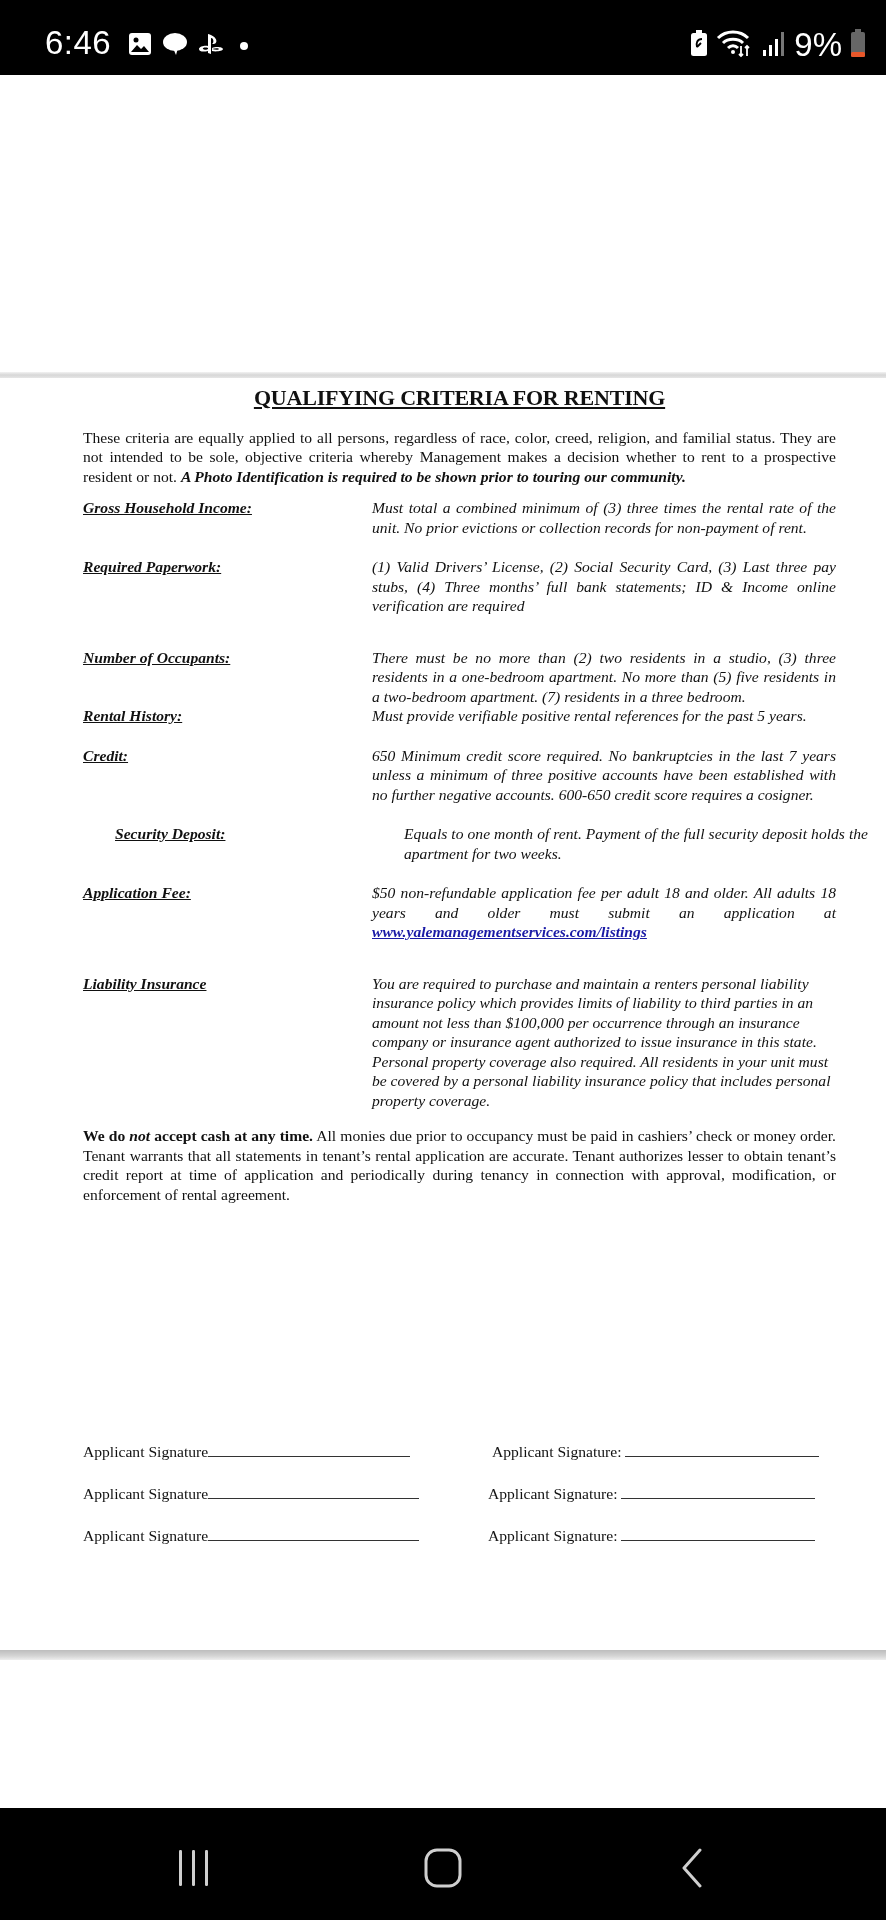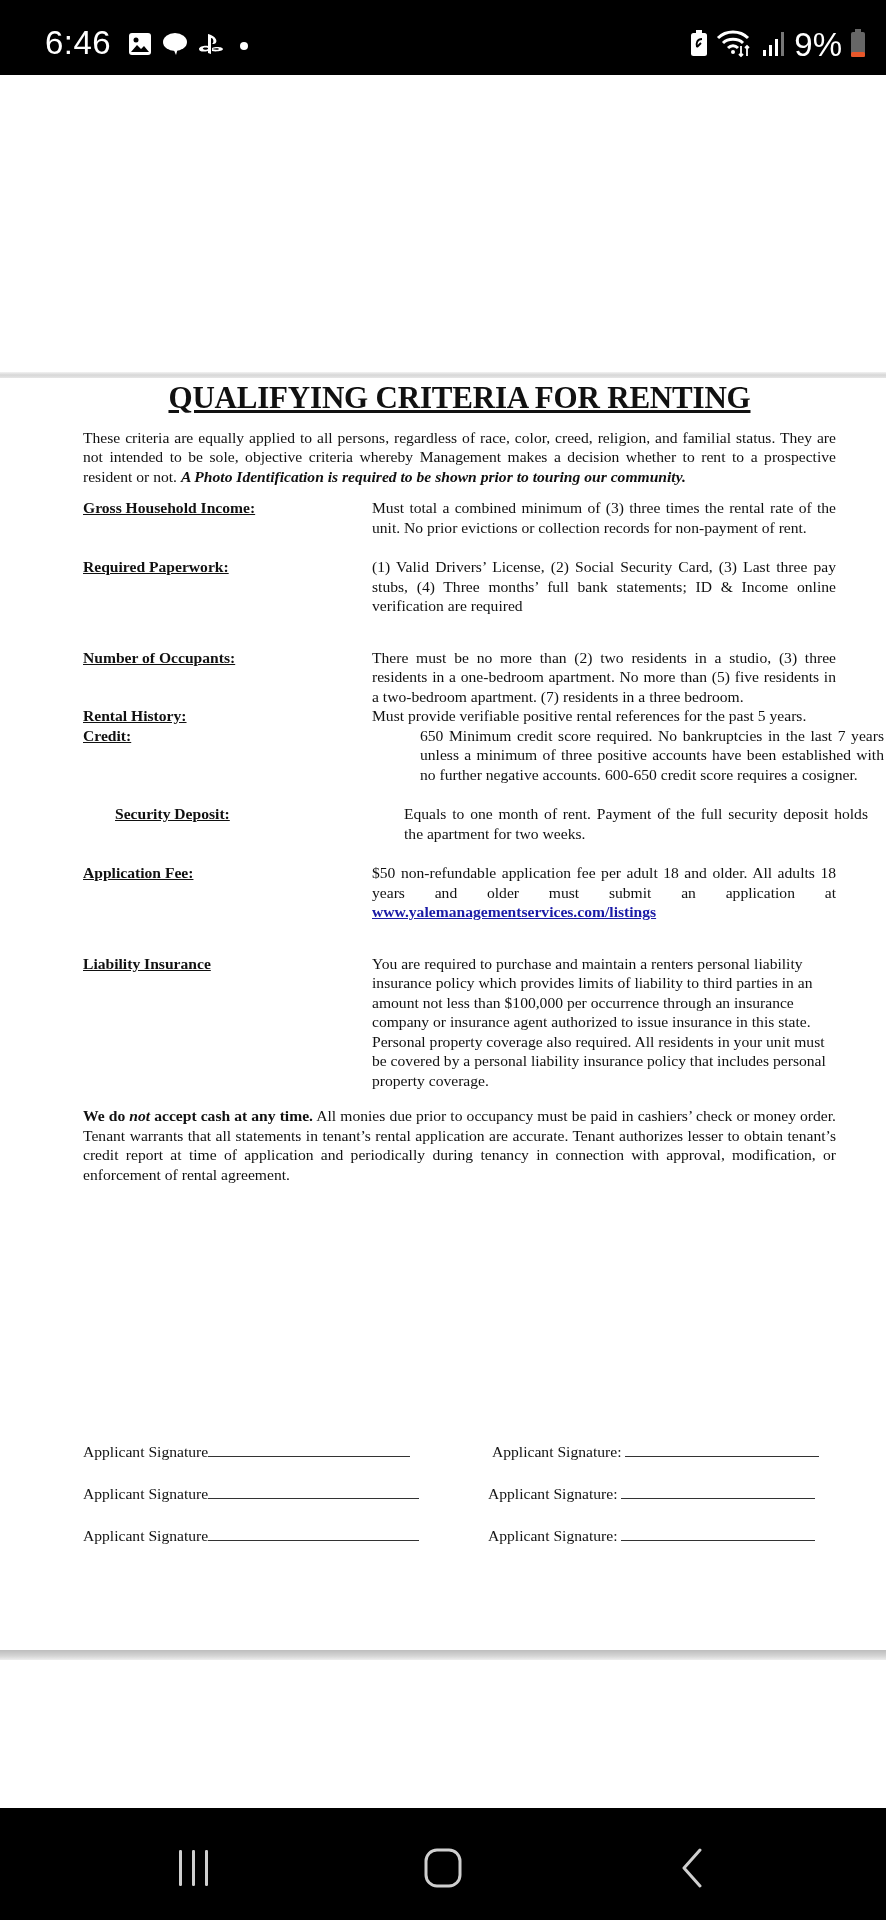--- a/index.html
+++ b/index.html
@@ -16,26 +16,26 @@
   .icon { display: inline-block; }
 
   
   .viewer { position: absolute; left: 0; top: 75px; width: 886px; height: 1733px; background: #ffffff; }
   .page-top-sep { position: absolute; left: 0; top: 297px; width: 886px; height: 6px;
     background: linear-gradient(#f2f2f2, #d7d7d7 50%, #e6e6e6); }
   .page-bottom-sep { position: absolute; left: 0; top: 1575px; width: 886px; height: 10px;
     background: linear-gradient(#bdbdbd, #d5d5d5 60%, #eeeeee); }
 
   .doc { position: absolute; left: 83px; top: 388px; width: 753px; font-size: 15.6px; line-height: 19.5px; }
-  .doc-title { text-align: center; font-size: 31px; font-weight: bold; text-decoration: underline;
+  .doc-title { text-align: center; font-size: 22px; font-weight: bold; text-decoration: underline;
     letter-spacing: -0.2px; margin-bottom: 20px; }
   .intro { text-align: justify; margin-bottom: 12px; }
   .intro b i { font-weight: bold; }
 
-  .crit-row { display: flex; }
+  .crit-row { display: flex; font-style: italic; }
   .crit-label { width: 289px; flex: none; font-weight: bold; text-decoration: underline; }
   .crit-text { width: 464px; flex: none; text-align: justify; }
   .crit-text.ragged { text-align: left; }
   .link { color: #1a1aa6; text-decoration: underline; font-weight: bold; }
 
   .notice { text-align: justify; margin-top: 16px; }
   .notice b { font-weight: bold; }
 
   .sig-row { position: absolute; left: 0; width: 753px; font-size: 15.6px; }
   .sig { position: absolute; white-space: nowrap; }
@@ -132,21 +132,21 @@
     <div class="crit-text">(1) Valid Drivers’ License, (2) Social Security Card, (3) Last three pay stubs, (4) Three months’ full bank statements; ID &amp; Income online verification are required</div>
   </div>
   <div class="crit-row" style="margin-top:32px;">
     <div class="crit-label">Number of Occupants:</div>
     <div class="crit-text">There must be no more than (2) two residents in a studio, (3) three residents in a one-bedroom apartment. No more than (5) five residents in a two-bedroom apartment. (7) residents in a three bedroom.</div>
   </div>
   <div class="crit-row" style="">
     <div class="crit-label">Rental History:</div>
     <div class="crit-text">Must provide verifiable positive rental references for the past 5 years.</div>
   </div>
-  <div class="crit-row" style="gap:48px;">
+  <div class="crit-row" style="margin-top:20px;">
     <div class="crit-label">Credit:</div>
     <div class="crit-text">650 Minimum credit score required. No bankruptcies in the last 7 years unless a minimum of three positive accounts have been established with no further negative accounts. 600-650 credit score requires a cosigner.</div>
   </div>
   <div class="crit-row" style="margin-top:20px;margin-left:32px;">
     <div class="crit-label">Security Deposit:</div>
     <div class="crit-text">Equals to one month of rent.  Payment of the full security deposit holds the apartment for two weeks.</div>
   </div>
   <div class="crit-row" style="margin-top:20px;">
     <div class="crit-label">Application Fee:</div>
     <div class="crit-text"><span>$50 non-refundable application fee per adult 18 and older.  All adults 18 years and older must submit an application at </span><a class="link">www.yalemanagementservices.com/listings</a></div>

